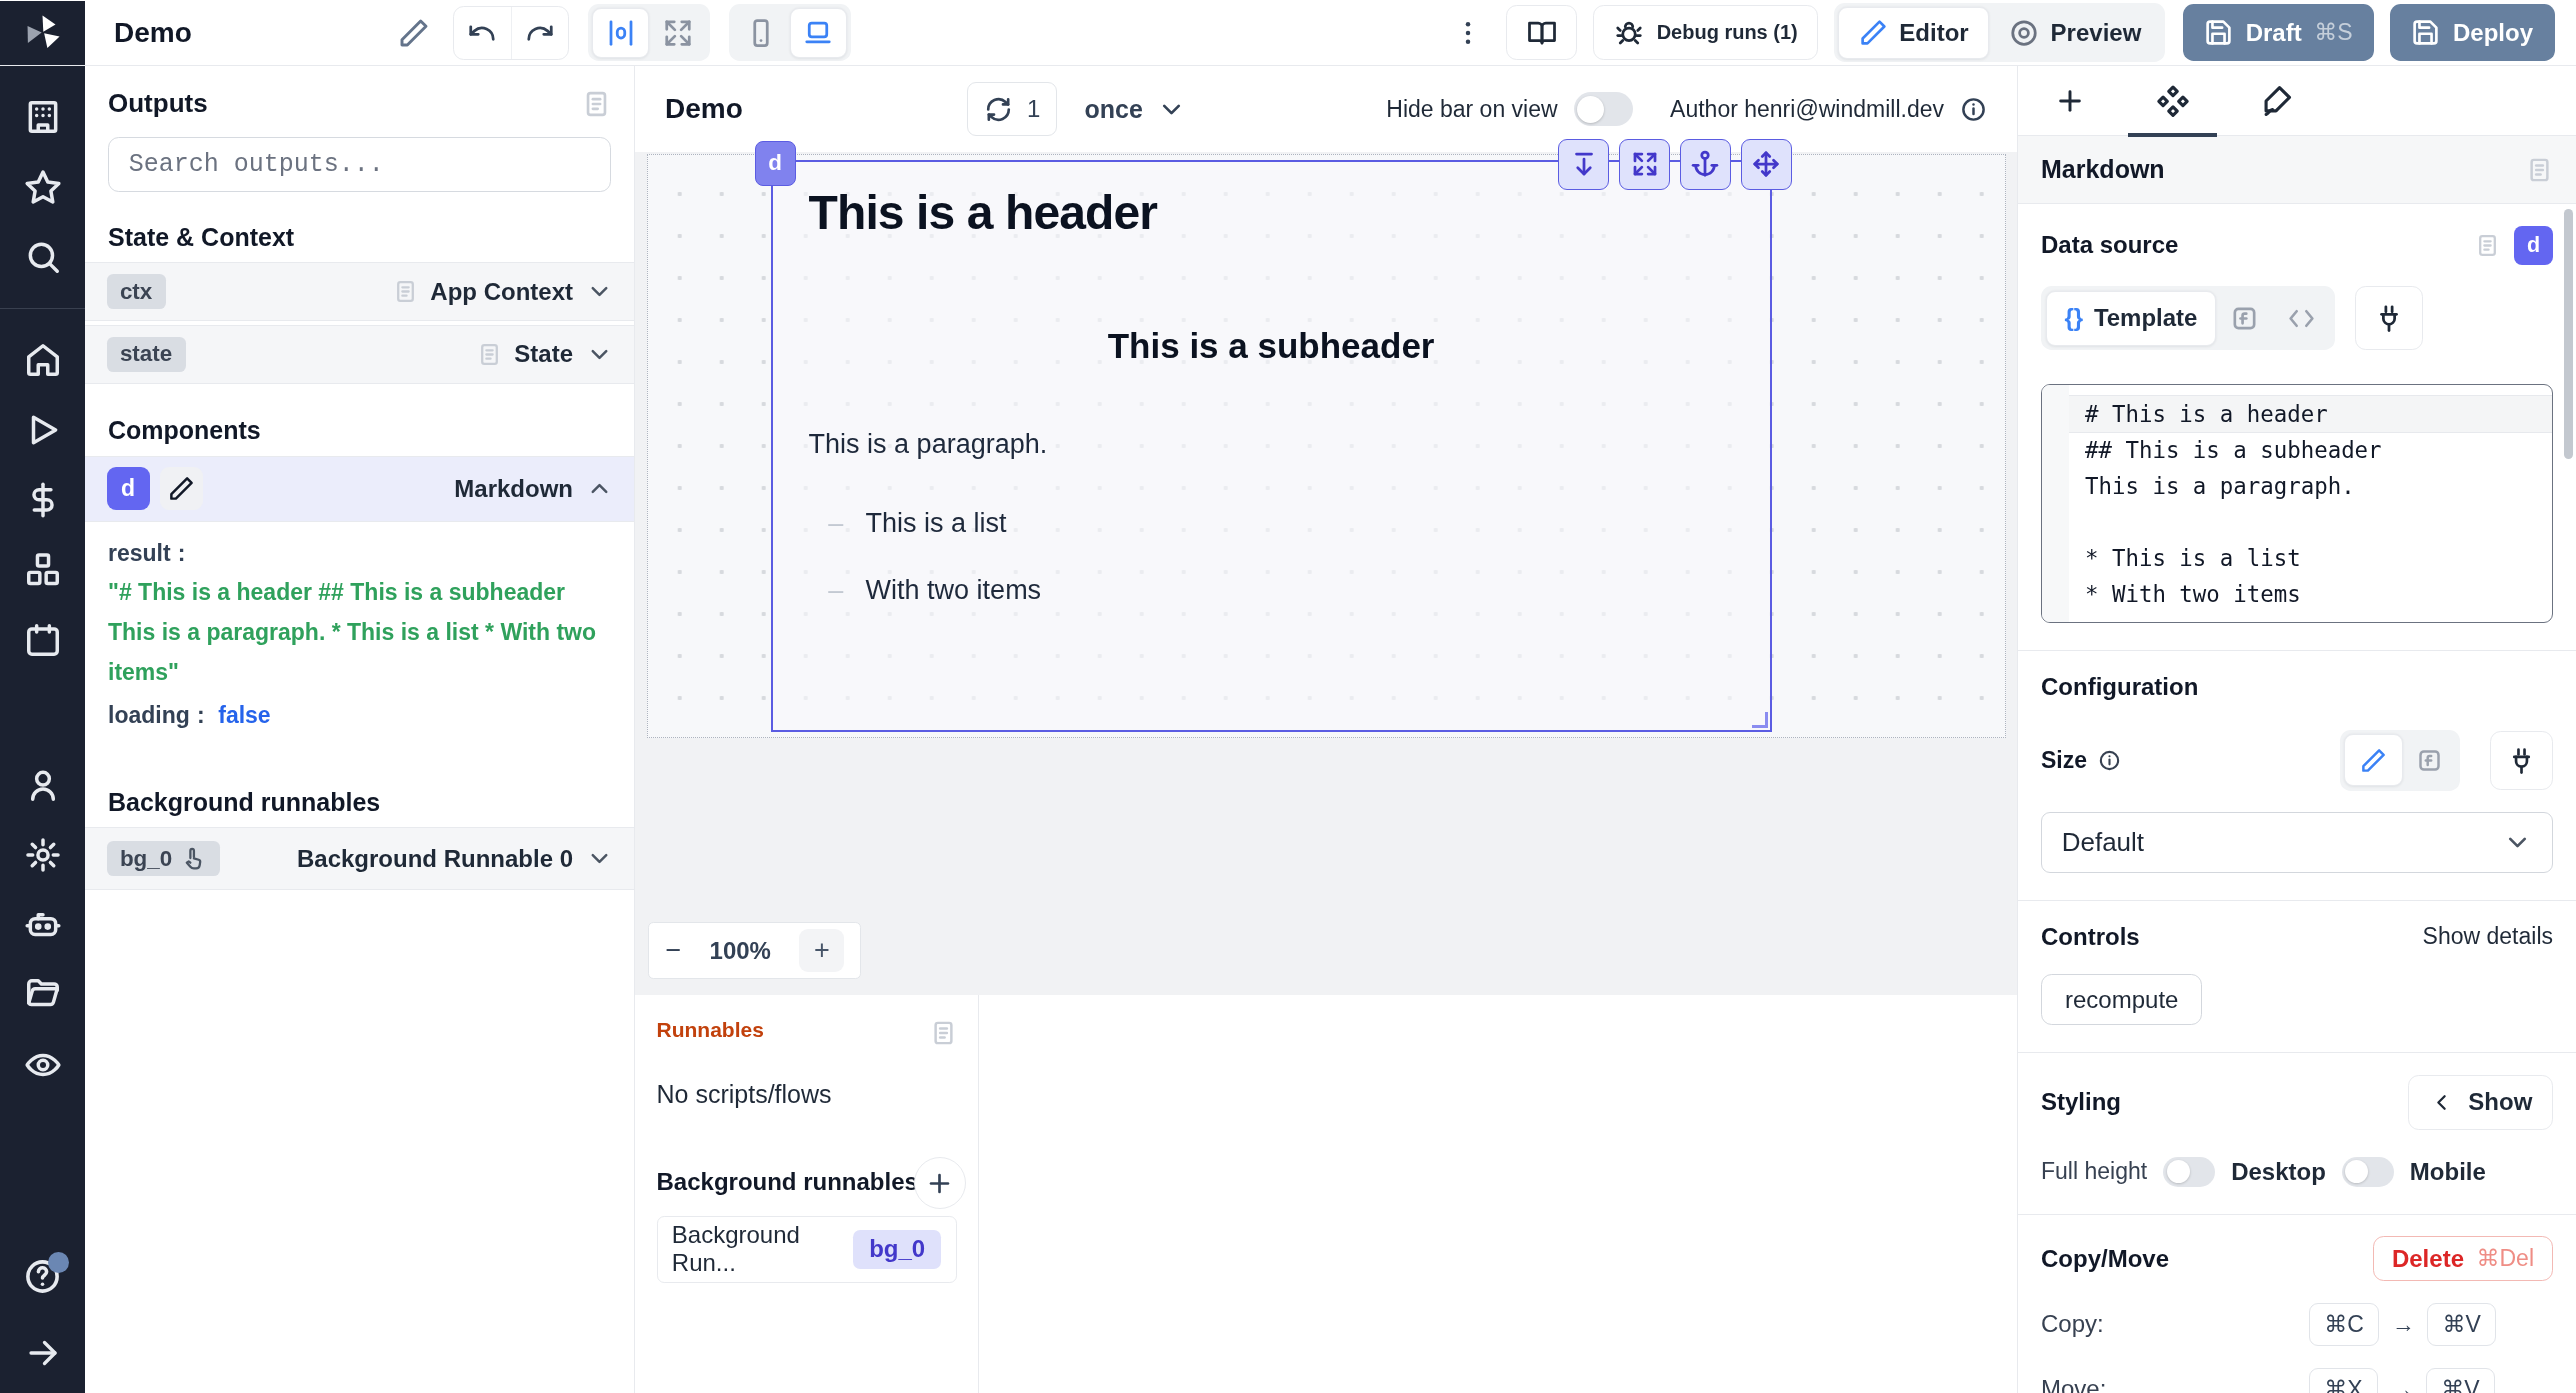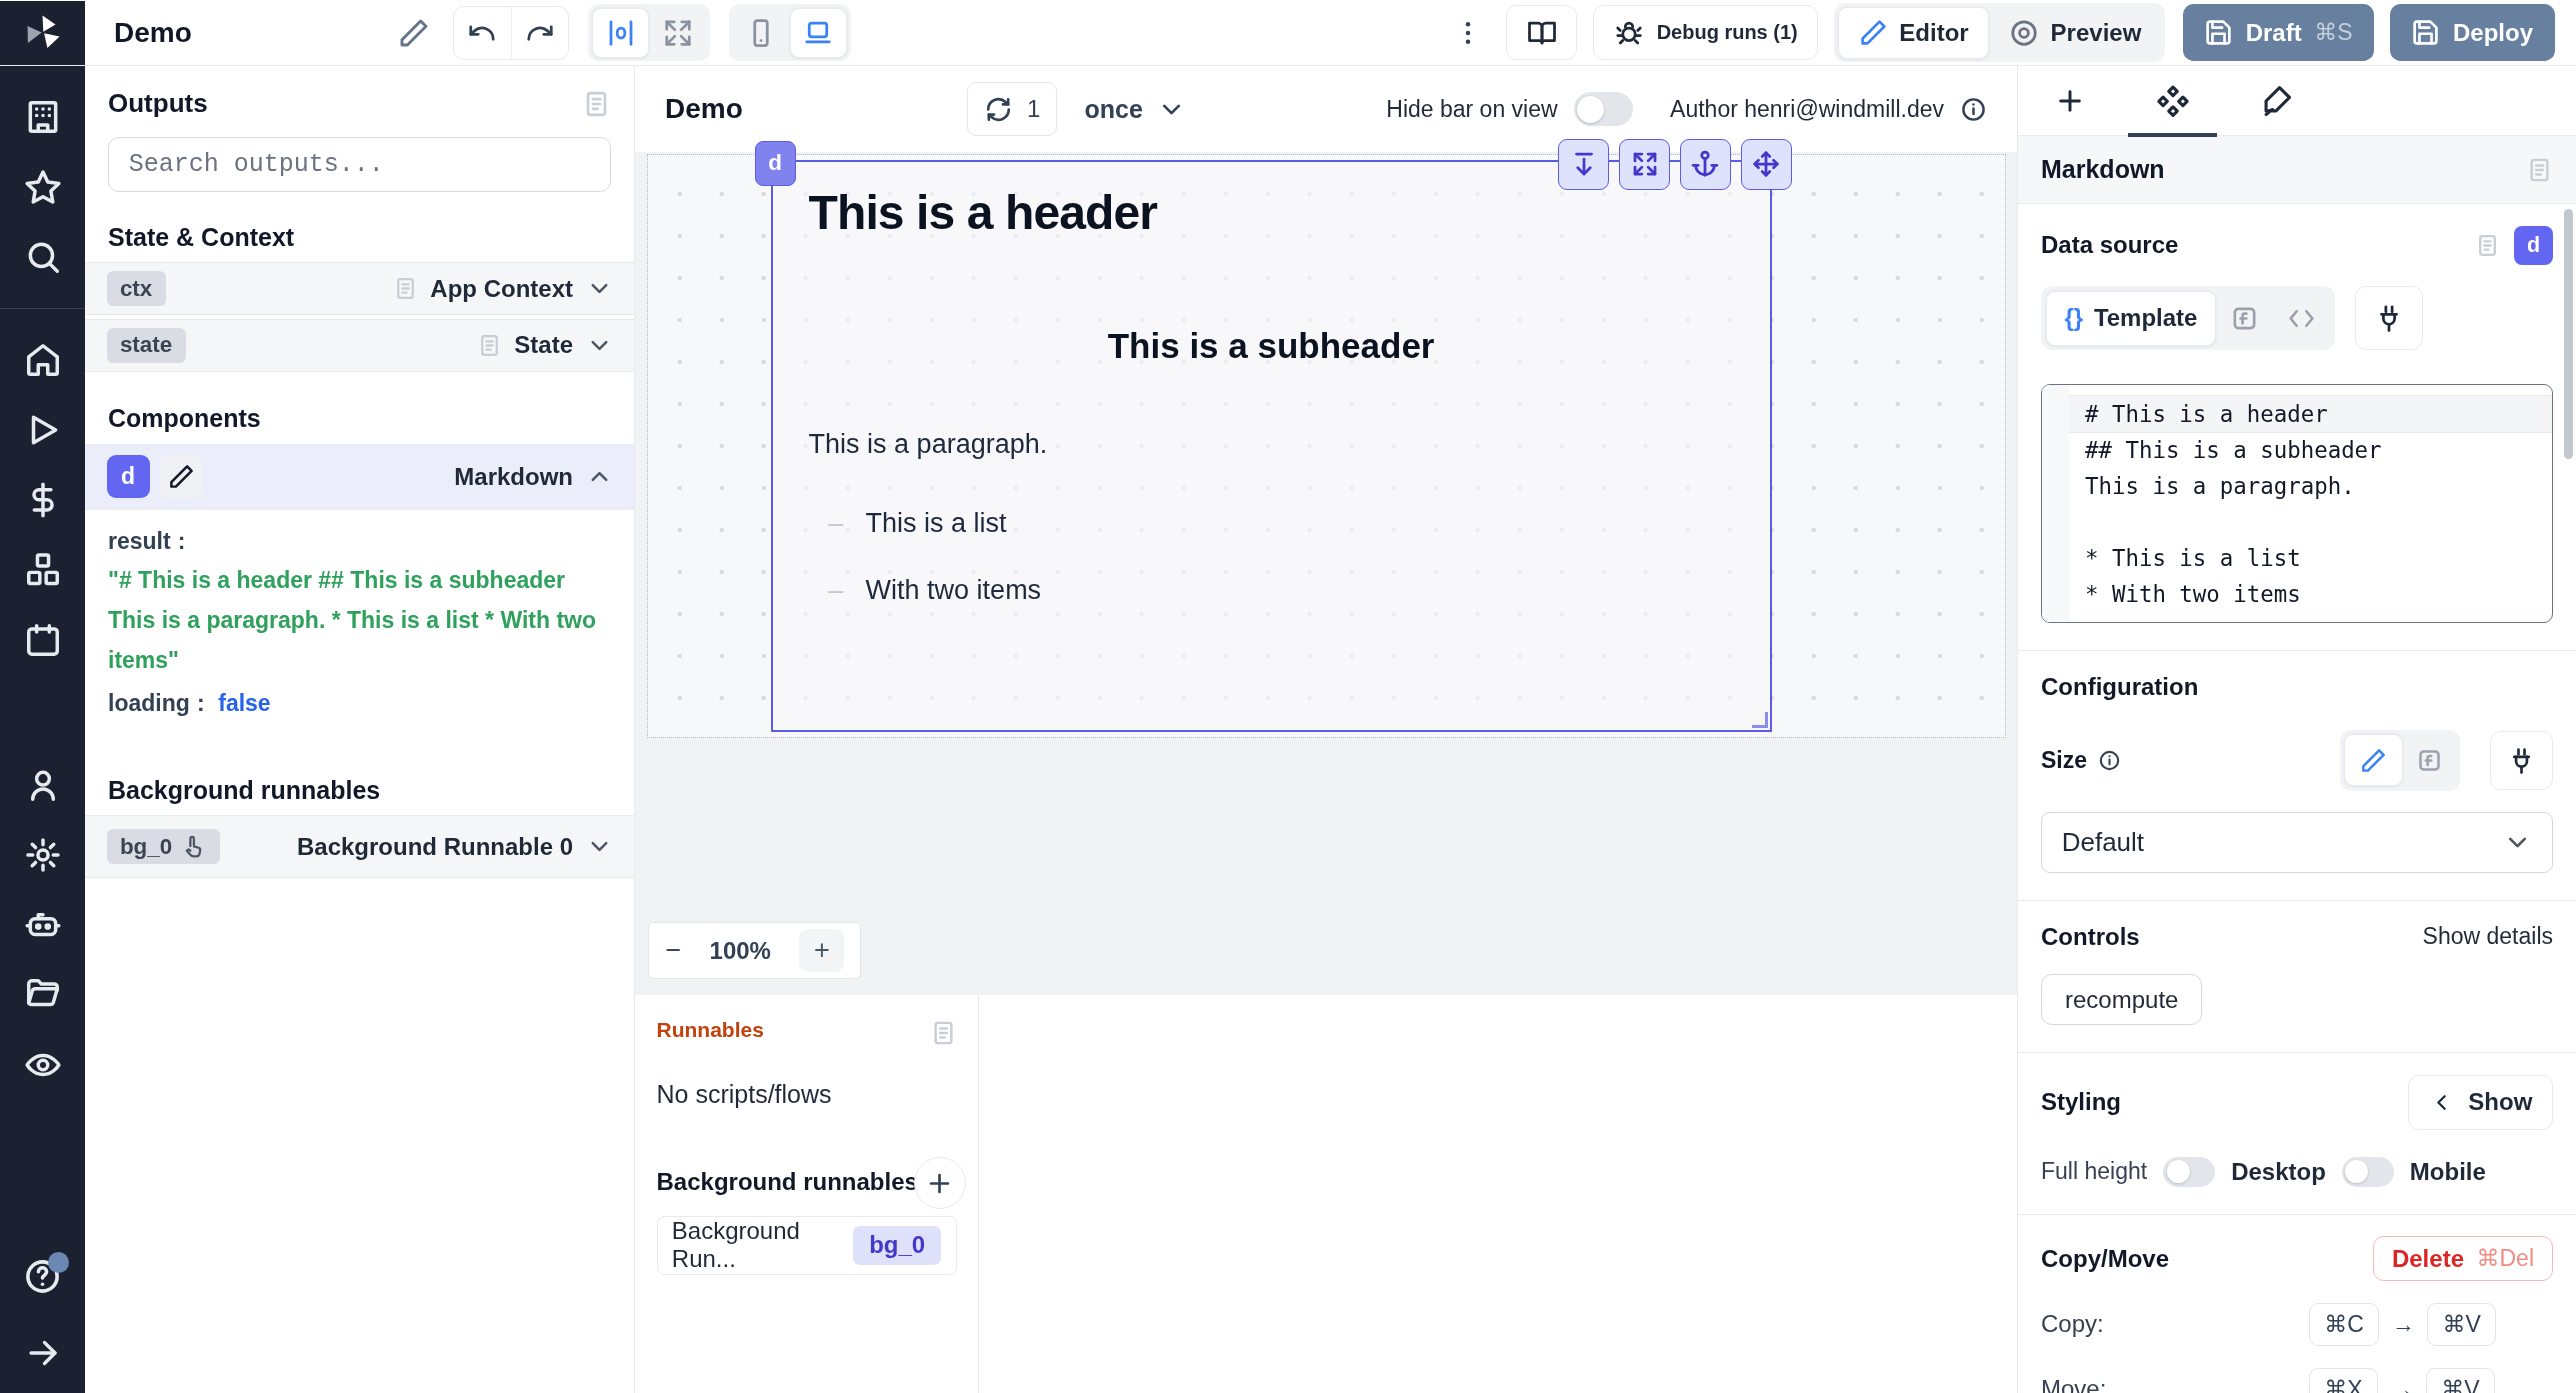--- a/index.html
+++ b/index.html
@@ -44,21 +44,21 @@
   .help-dot { position:absolute; top:-5.4px; right:-7.2px; width:21.5px; height:21.5px; border-radius:50%; background:#6b87b3; }
 
   
   .op-header { display:flex; align-items:flex-start; justify-content:space-between; padding:21.5px 23px 5.4px; }
   .op-title { font-size:26px; font-weight:700; color:#111827; }
   .doc-icon { color:#c9ced6; }
   .search-box { margin:12.5px 23px 7.2px; height:55px; border:1.8px solid #d6dae0; border-radius:10.7px; display:flex; align-items:center; padding:0 19.7px; }
   .search-box input { border:none; outline:none; font-size:25px; color:#374151; width:100%; font-family:Liberation Mono, monospace; background:transparent; }
   .search-box input::placeholder { color:#6b7280; }
   .op-section-title { font-size:25px; font-weight:700; color:#111827; padding:23px 23px 10.7px; }
-  .op-row { background:#f5f6f8; border-top:1.8px solid #e8eaee; border-bottom:1.8px solid #e8eaee; height:53px; display:flex; align-items:center; padding:0 21.5px; gap:12.5px; }
+  .op-row { background:#f5f6f8; border-top:1.8px solid #e8eaee; border-bottom:1.8px solid #e8eaee; height:59px; display:flex; align-items:center; padding:0 21.5px; gap:12.5px; }
   .op-row + .op-row { border-top:none; }
   .gray-badge { background:#d9dde3; border-radius:6.3px; padding:4.5px 13.4px; font-size:22.4px; font-weight:700; color:#3b4453; display:flex; align-items:center; gap:9px; }
   .op-row-right { margin-left:auto; display:flex; align-items:center; gap:12.5px; }
   .op-row-label { font-size:24px; font-weight:700; color:#1f2937; }
   .chev { color:#4b5563; }
   .comp-row { background:#ebedfb; border-top:1.8px solid #e8eaee; border-bottom:1.8px solid #e8eaee; height:66px; display:flex; align-items:center; padding:0 21.5px; gap:10.7px; }
   .d-badge { width:43px; height:43px; border-radius:9px; background:#6366f1; color:#fff; font-size:23px; font-weight:700; display:flex; align-items:center; justify-content:center; }
   .pencil-box { width:43px; height:43px; border-radius:9px; background:#f0f1f4; color:#111827; display:flex; align-items:center; justify-content:center; }
   .comp-detail { padding:18px 23px 23px; font-size:23px; }
   .kv-key { color:#334155; font-weight:600; }
@@ -104,21 +104,21 @@
 
   
   #bottom-panel { height:399px; background:#fff; display:flex; flex:none; }
   #runnables { width:344px; flex:none; border-right:1.8px solid #e8eaee; padding:23px 21.5px; position:relative; }
   .rn-head { display:flex; align-items:flex-start; justify-content:space-between; }
   .rn-title { font-size:21px; font-weight:700; color:#c2410c; }
   .rn-empty { font-size:25px; color:#1f2937; margin-top:32px; }
   .rn-bg-head { margin-top:59px; display:flex; align-items:center; gap:9px; position:relative; }
   .rn-bg-title { font-size:24px; font-weight:700; color:#111827; }
   .plus-circle { position:absolute; right:-9px; top:-10.7px; width:52px; height:52px; border-radius:50%; background:#fff; border:1.8px solid #e8eaee; display:flex; align-items:center; justify-content:center; color:#334155; }
-  .rn-card { margin-top:19.7px; height:59px; border:1.8px solid #e8eaee; border-radius:7.2px; display:flex; align-items:center; padding:0 14.3px; gap:14.3px; }
+  .rn-card { margin-top:19.7px; height:67px; border:1.8px solid #e8eaee; border-radius:7.2px; display:flex; align-items:center; padding:0 14.3px; gap:14.3px; }
   .rn-card-label { font-size:24px; color:#1f2937; }
   .indigo-badge { background:#dfe1fb; color:#4338ca; font-weight:700; font-size:24px; border-radius:7.2px; padding:5.4px 16px; margin-left:auto; }
 
   
   .sp-tabs { height:70px; border-bottom:1.8px solid #e8eaee; display:flex; }
   .sp-tab { width:103px; display:flex; align-items:center; justify-content:center; color:#1f2937; position:relative; }
   .sp-tab.active::after { content:""; position:absolute; bottom:-1.8px; left:7.2px; right:7.2px; height:3.6px; background:#334155; }
   .sp-bar { height:68px; background:#f6f7f8; border-bottom:1.8px solid #e8eaee; display:flex; align-items:center; justify-content:space-between; padding:0 23px; }
   .sp-bar-title { font-size:25px; font-weight:700; color:#111827; }
   .sp-section { padding:21.5px 23px 27px; }

